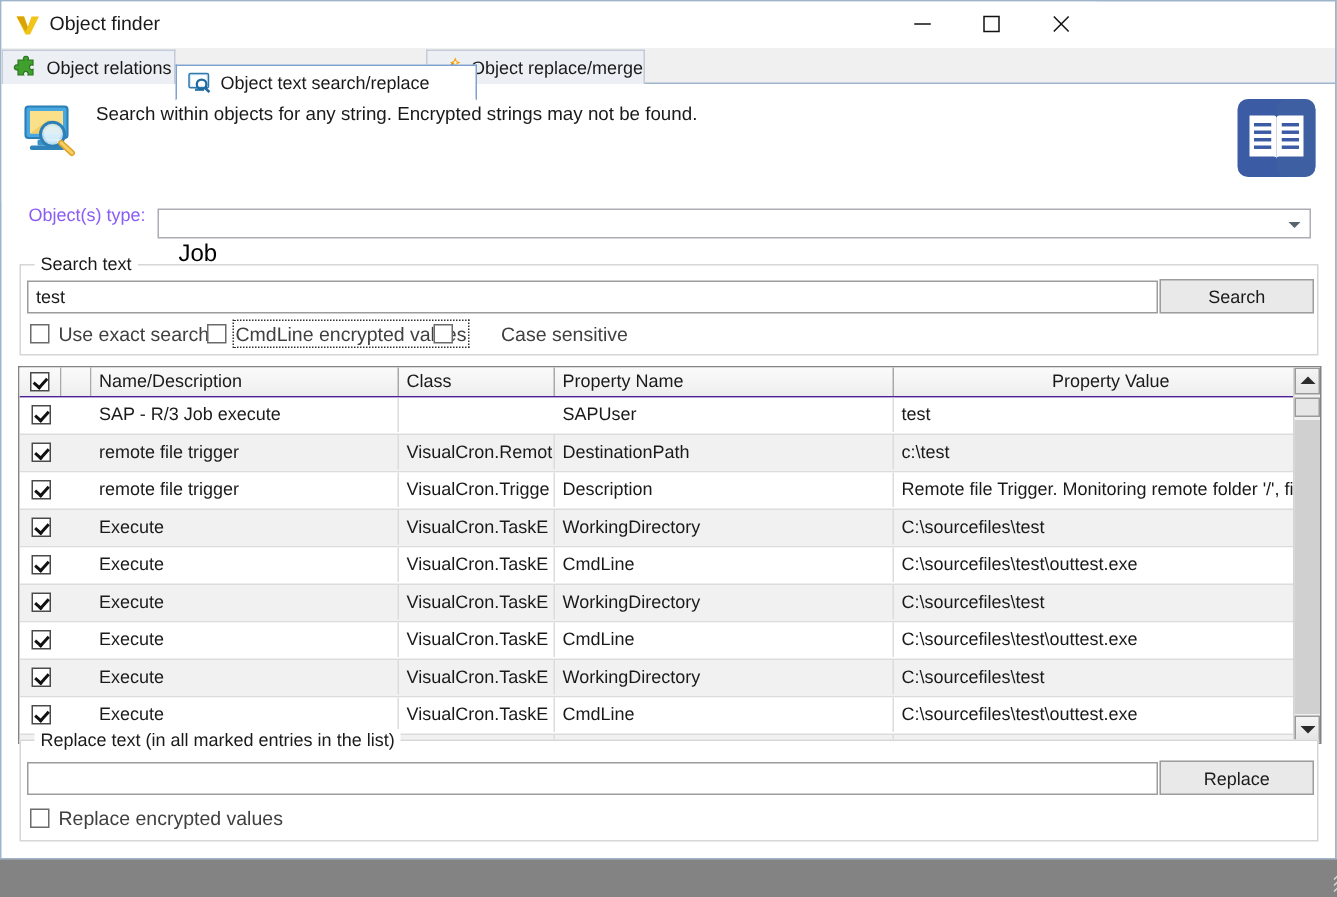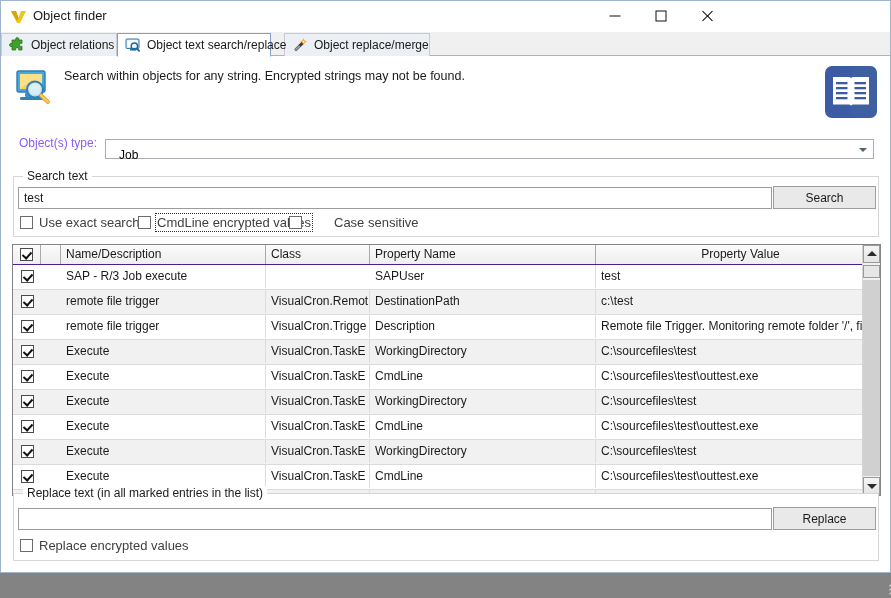--- a/index.html
+++ b/index.html
@@ -136,21 +136,21 @@
     height: 24px;
     z-index: 3;
   }
   .tab .tab-icon {
     width: 16px; height: 16px;
     margin-right: 6px;
     flex: 0 0 auto;
     position: relative;
   }
   .tab-rel   { left: 0px;   width: 116px; }
-  .tab-txt   { left: 116px; width: 154px; }
+  .tab-txt   { left: 116px; width: 201px; margin-top: 10px; }
   .tab-merge { left: 283px; width: 146px; }
 
   
   .banner {
     position: absolute;
     left: 0; top: 55px;
     width: 889px;
     height: 79px;
     background: #ffffff;
   }
@@ -184,22 +184,22 @@
     position: absolute;
     left: 104px; top: 138px;
     width: 769px; height: 20px;
     background: #ffffff;
     border: 1px solid #abadb3;
     box-sizing: border-box;
     cursor: default;
   }
   .combo .val {
     position: absolute;
-    left: 13px; top: 8px;
-    font-size: 12px;
+    left: 13px; top: 21px;
+    font-size: 16px;
   }
   .combo .arrow {
     position: absolute;
     right: 6px; top: 8px;
     width: 0; height: 0;
     border-left: 4px solid transparent;
     border-right: 4px solid transparent;
     border-top: 4px solid #54636e;
   }
 

